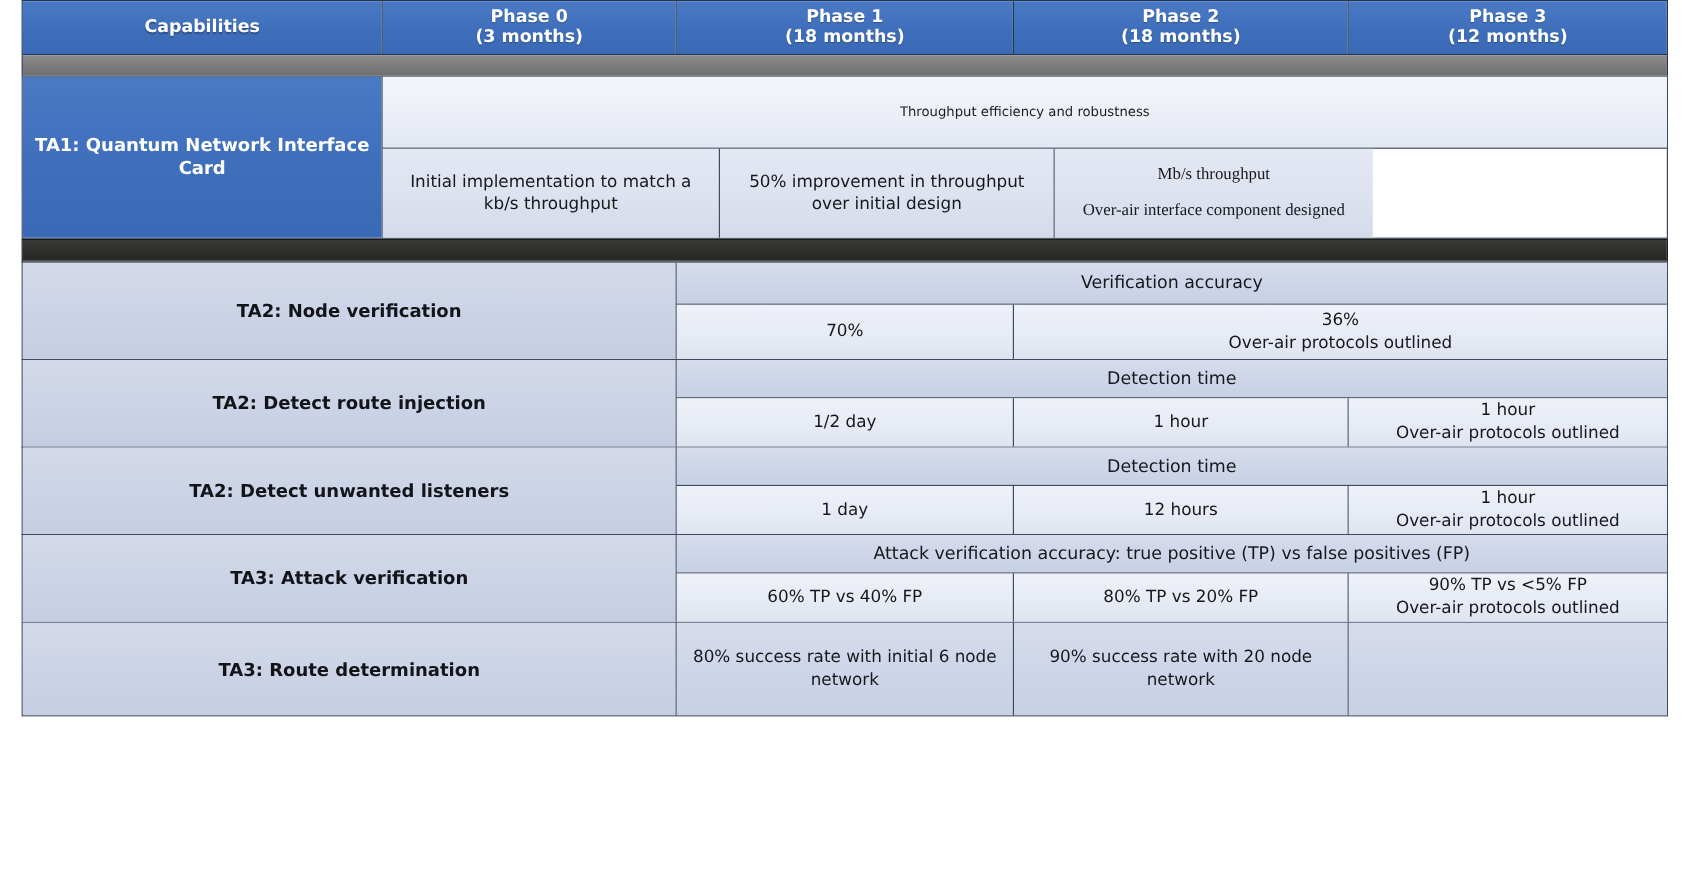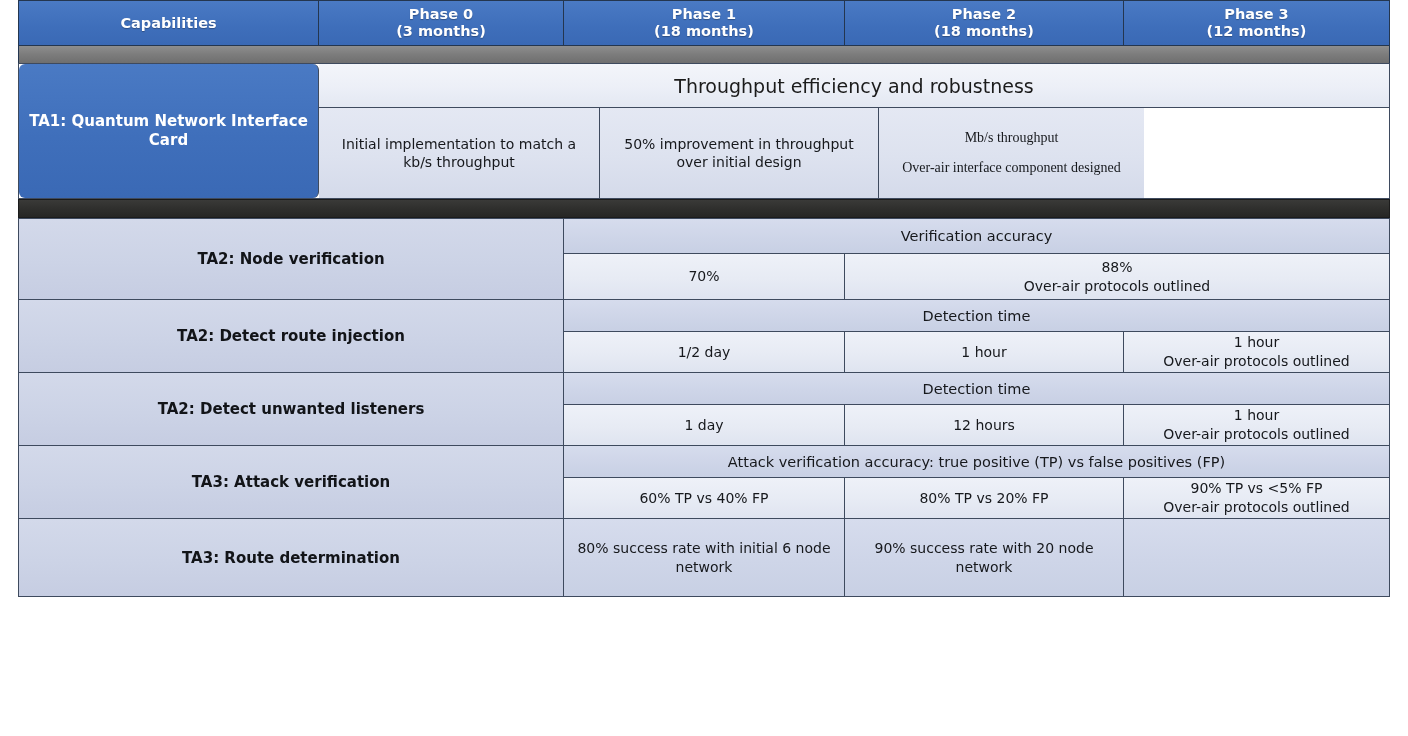--- a/index.html
+++ b/index.html
@@ -88,34 +88,33 @@
     font-weight: bold;
     font-size: 15px;
     line-height: 1.25;
     display: flex;
     align-items: center;
     justify-content: center;
     text-align: center;
     box-sizing: border-box;
     border-right: 1.5px solid #3e4a5e;
     padding: 0 8px;
-    border-radius: 6px;
   }
   .ta1-right {
     display: flex;
     flex-direction: column;
     flex: 1 1 auto;
   }
   .band-white {
-    height: 44px;
+    height: 60px;
     background: linear-gradient(180deg,#f3f5fa 0%, #eceff7 55%, #e3e8f2 100%);
     display: flex;
     align-items: center;
     justify-content: center;
-    font-size: 19px;
+    font-size: 11px;
     color: #1b1b1b;
     border-bottom: 1.5px solid #3e4a5e;
     box-sizing: border-box;
   }
   .ta1-cells {
     display: flex;
     flex: 1 1 auto;
   }
   .ta1-cells .cell {
     background: linear-gradient(180deg,#e4e8f3 0%, #dde2ef 55%, #d4daea 100%);
@@ -275,21 +274,21 @@
 
     <div class="row-block" style="height:81px;">
       <div class="row-label">TA2: Node verification</div>
       <div class="row-right">
         <div class="metric-band" style="height:35px;">Verification accuracy</div>
         <div class="value-cells">
           <div class="vcell s1">
             <p>70%</p>
           </div>
           <div class="vcell s3">
-            <p>88%</p>
+            <p>36%</p>
             <p>Over-air protocols outlined</p>
           </div>
         </div>
       </div>
     </div>
 
     <div class="row-block" style="height:73px;">
       <div class="row-label">TA2: Detect route injection</div>
       <div class="row-right">
         <div class="metric-band" style="height:32px;">Detection time</div>

